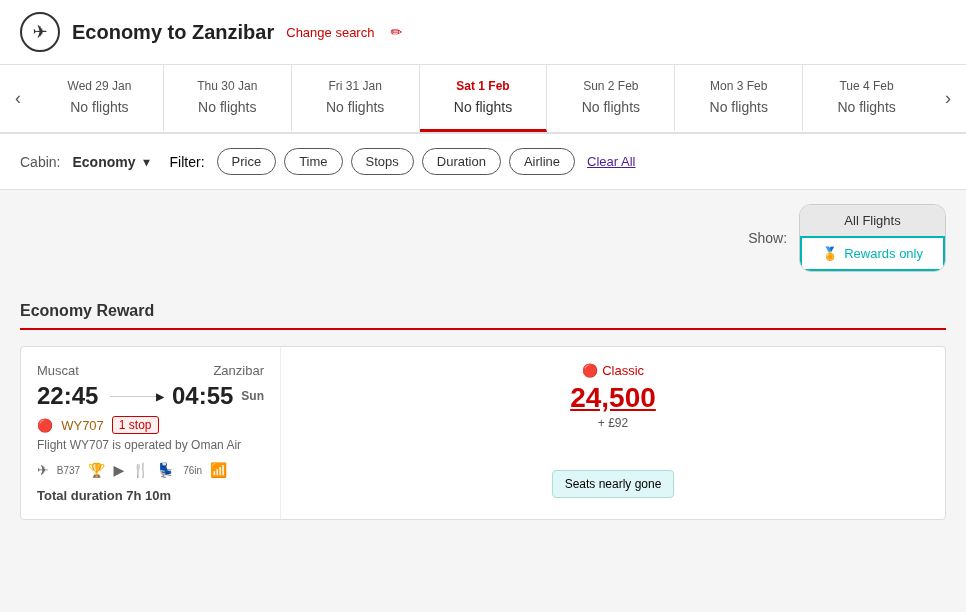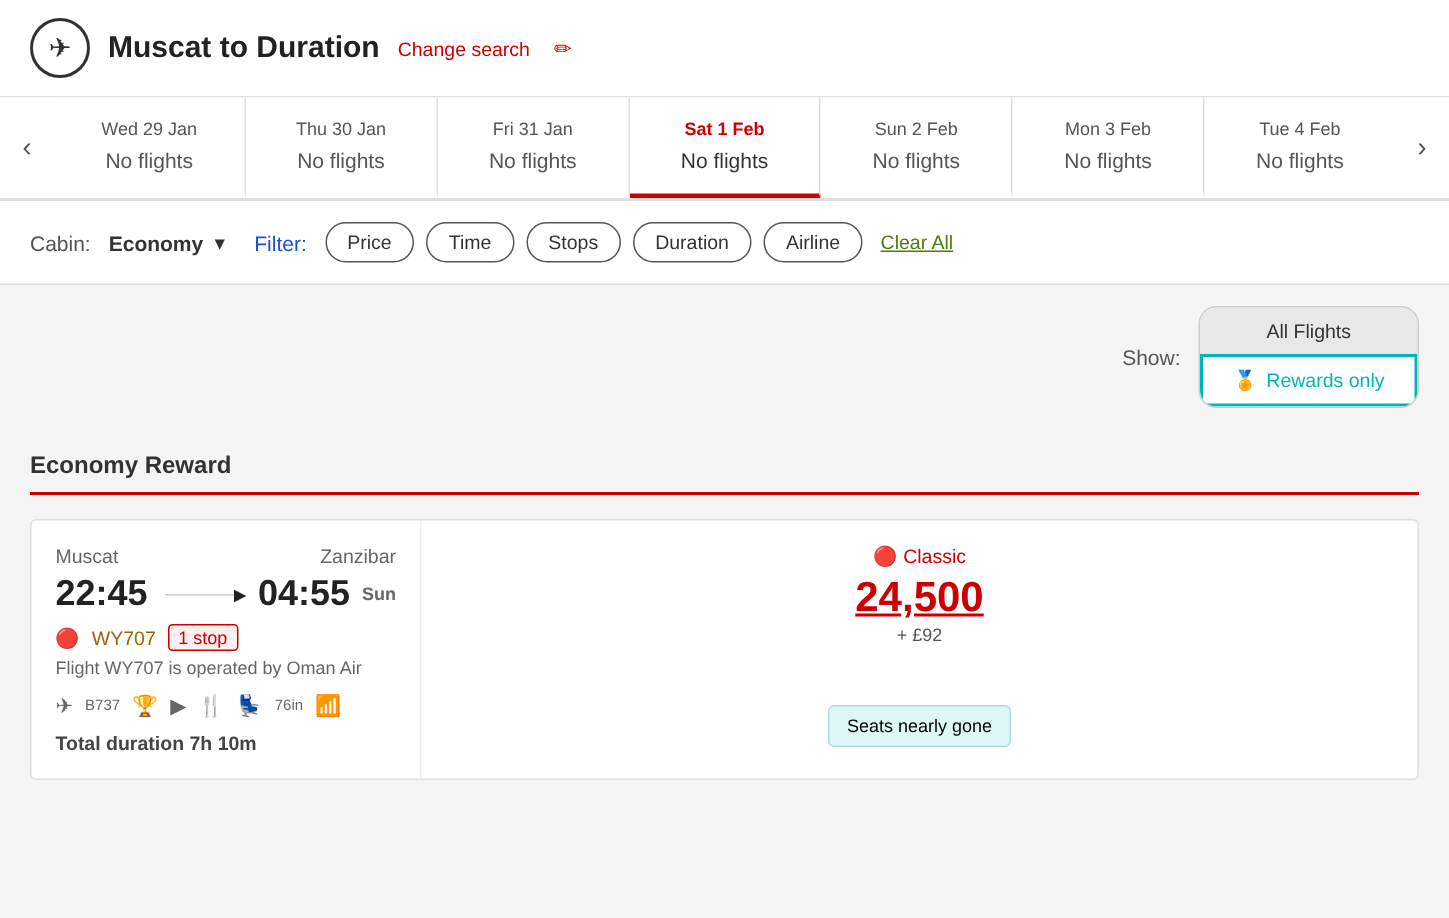--- a/index.html
+++ b/index.html
@@ -21,23 +21,23 @@
     .date-tab.active { border-bottom: 3px solid #c00; background: #fff; }
     .date-tab .date-label { font-size: 12px; color: #555; margin-bottom: 6px; }
     .date-tab .no-flights { font-size: 14px; color: #555; margin-top: 4px; }
     .date-tab.active .date-label { color: #c00; font-weight: bold; }
     .date-tab.active .no-flights { color: #333; }
 
     
     .filter-bar { background: white; padding: 14px 20px; display: flex; align-items: center; gap: 12px; border-bottom: 1px solid #e0e0e0; }
     .cabin-label { font-size: 14px; color: #555; }
     .cabin-select { font-size: 14px; color: #333; font-weight: bold; border: none; background: none; cursor: pointer; display: flex; align-items: center; gap: 4px; }
-    .filter-label { font-size: 14px; color: #1d4ed8; margin-left: 8px; }
+    .filter-label { font-size: 14px; color: #000000; margin-left: 8px; }
     .filter-btn { border: 1.5px solid #555; border-radius: 20px; padding: 5px 14px; font-size: 13px; cursor: pointer; background: white; color: #333; }
-    .clear-all { color: #4d7c0f; font-size: 13px; cursor: pointer; border: none; background: none; text-decoration: underline; text-align: right; }
+    .clear-all { color: #4c1d95; font-size: 13px; cursor: pointer; border: none; background: none; text-decoration: underline; text-align: right; }
 
     
     .show-bar { background: #f5f5f5; padding: 14px 20px; display: flex; align-items: center; justify-content: flex-end; gap: 0; }
     .show-label { font-size: 14px; color: #555; margin-right: 12px; }
     .toggle-group { display: flex; border: 1px solid #ccc; border-radius: 12px; overflow: hidden; flex-direction: column; }
     .toggle-btn { padding: 8px 20px; font-size: 13px; cursor: pointer; border: none; background: #e8e8e8; color: #333; }
     .toggle-btn.active { background: white; color: #00b5b5; border: 2px solid #00b5b5; font-weight: normal; }
     .rewards-icon { margin-right: 6px; }
 
     
@@ -69,21 +69,21 @@
 
     .chevron-down { display: inline-block; margin-left: 4px; font-size: 12px; }
   </style>
 </head>
 <body>
 
 <div class="header">
   <div class="logo-circle">
     <span>✈</span>
   </div>
-  <span class="route-title">Muscat to Duration</span>
+  <span class="route-title">Economy to Zanzibar</span>
   <a class="change-search">Change search</a>
   <span class="edit-icon">✏</span>
 </div>
 
 <div class="date-selector">
   <button class="nav-arrow">‹</button>
   <div class="date-tabs" id="date-tabs">
       <div class="date-tab">
       <div class="date-label">Wed 29 Jan</div>
       <div class="no-flights">No flights</div>

